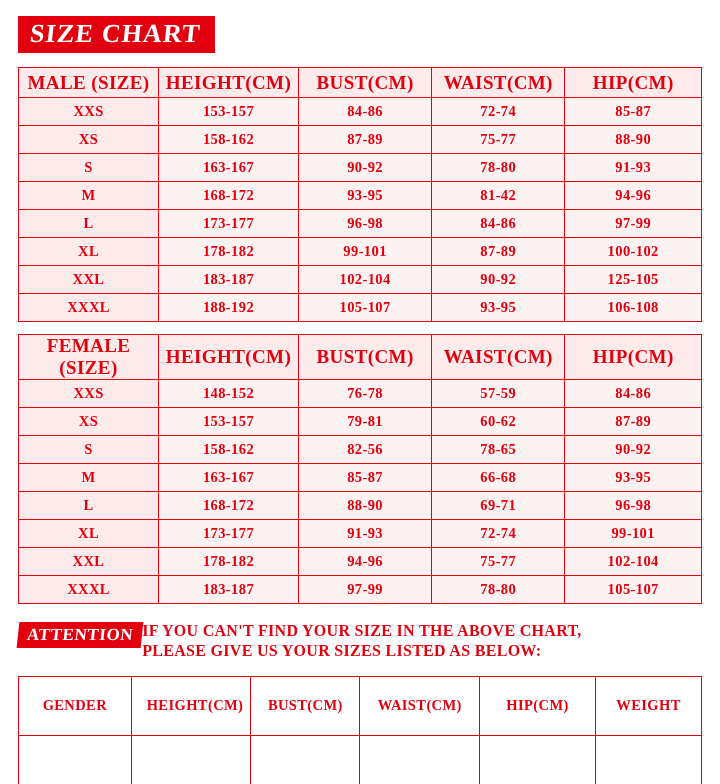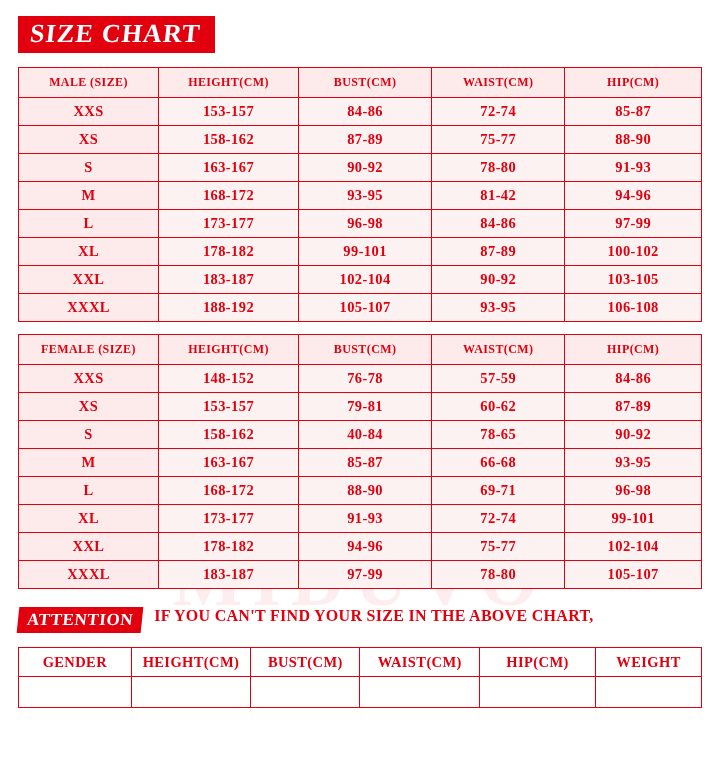--- a/index.html
+++ b/index.html
@@ -75,21 +75,21 @@
     font-family: "Liberation Serif", serif;
     font-weight: bold;
     font-size: 14.5px;
     color: #e2000f;
     height: 27px;
     padding: 0;
     letter-spacing: 0.4px;
   }
   table.chart tr.head td {
     background: #fdeaea;
-    font-size: 12px;
+    font-size: 19px;
     height: 29px;
   }
   table.chart tr.body td {
     background: #fdf2f2;
   }
   table.chart tr.body td:first-child {
     background: #fdeaea;
     margin-left: 12px;
   }
   .t-male { margin-top: 14px; }
@@ -108,21 +108,20 @@
     font-weight: bold;
     font-size: 17px;
     letter-spacing: 0.6px;
     padding: 4px 9px 5px 9px;
     line-height: 1;
     white-space: nowrap;
     transform: skewX(-6deg);
     margin-top: 1px;
   }
   .attention-text {
-    margin-left: 12px;
     font-family: "Liberation Serif", serif;
     font-weight: bold;
     font-size: 16px;
     color: #e2000f;
     line-height: 1.28;
     letter-spacing: 0.3px;
   }
 
   
   table.blank {
@@ -132,21 +131,21 @@
     margin-top: 14px;
   }
   table.blank td {
     border: 1.5px solid #e2000f;
     text-align: center;
     font-family: "Liberation Serif", serif;
     font-weight: bold;
     font-size: 14.5px;
     color: #e2000f;
     height: 28px;
-    padding: 0;
+    padding: 15px;
     background: #ffffff;
     letter-spacing: 0.4px;
   }
   table.blank tr.blank-row td { height: 30px; }
 </style>
 </head>
 <body>
 
 <div class="page">
 
@@ -213,21 +212,21 @@
         <td>178-182</td>
         <td>99-101</td>
         <td>87-89</td>
         <td>100-102</td>
       </tr>
       <tr class="body">
         <td>XXL</td>
         <td>183-187</td>
         <td>102-104</td>
         <td>90-92</td>
-        <td>103-105</td>
+        <td>125-105</td>
       </tr>
       <tr class="body">
         <td>XXXL</td>
         <td>188-192</td>
         <td>105-107</td>
         <td>93-95</td>
         <td>106-108</td>
       </tr>
     </tbody>
   </table>
@@ -258,21 +257,21 @@
       <tr class="body">
         <td>XS</td>
         <td>153-157</td>
         <td>79-81</td>
         <td>60-62</td>
         <td>87-89</td>
       </tr>
       <tr class="body">
         <td>S</td>
         <td>158-162</td>
-        <td>40-84</td>
+        <td>82-56</td>
         <td>78-65</td>
         <td>90-92</td>
       </tr>
       <tr class="body">
         <td>M</td>
         <td>163-167</td>
         <td>85-87</td>
         <td>66-68</td>
         <td>93-95</td>
       </tr>
@@ -304,20 +303,21 @@
         <td>78-80</td>
         <td>105-107</td>
       </tr>
     </tbody>
   </table>
 
   <div class="attention-row">
     <div class="attention-badge">ATTENTION</div>
     <div class="attention-text">
       <div>IF YOU CAN'T FIND YOUR SIZE IN THE ABOVE CHART,</div>
+      <div>PLEASE GIVE US YOUR SIZES LISTED AS BELOW:</div>
     </div>
   </div>
 
   <table class="blank">
     <colgroup>
       <col style="width:16.5%">
         <col style="width:17.5%">
         <col style="width:16%">
         <col style="width:17.5%">
         <col style="width:17%">

